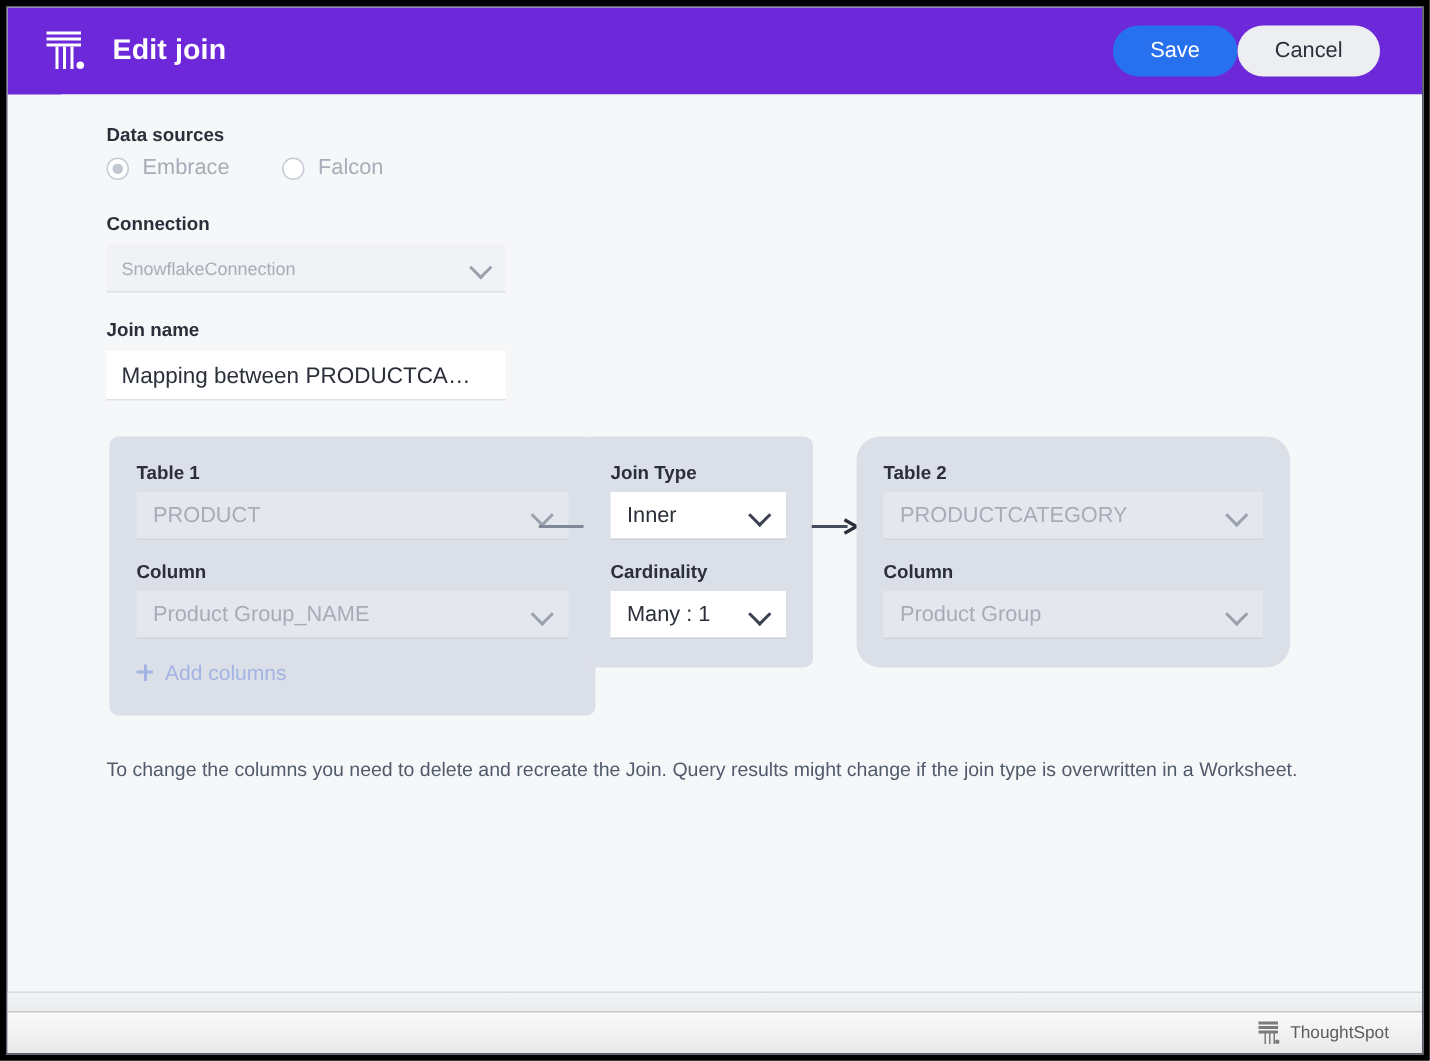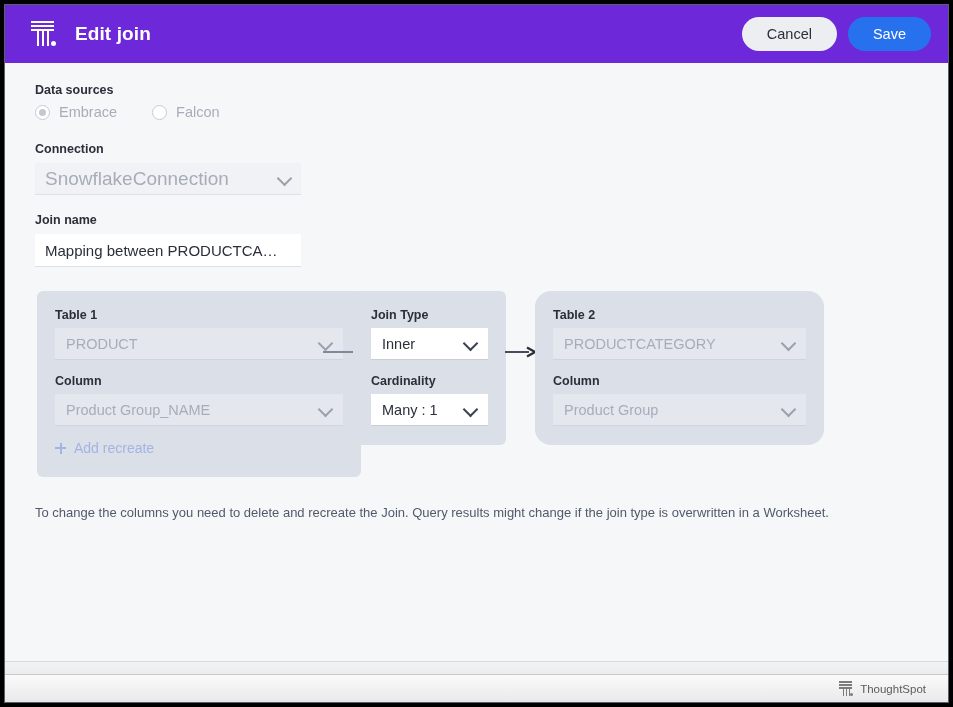--- a/index.html
+++ b/index.html
@@ -96,20 +96,21 @@
     color: #ffffff;
   }
 
   
   .content {
     padding: 20px 30px 0 30px;
     box-sizing: border-box;
     height: 613px;
     position: relative;
     background: #f6f7f9;
+    margin-left: 36px;
   }
   .field-label {
     font-size: 12.5px;
     color: #2b2f3a;
     font-weight: bold;
     margin-bottom: 7px;
   }
   .section-gap { height: 18px; }
 
   .radio-row {
@@ -148,21 +149,21 @@
   }
 
   .sel {
     position: relative;
     width: 266px;
     height: 32px;
     box-sizing: border-box;
     display: flex;
     align-items: center;
     padding: 0 30px 0 10px;
-    font-size: 19px;
+    font-size: 12px;
   }
   .sel.disabled {
     background: #f1f2f5;
     border-bottom: 1px solid #dde0e6;
     color: #a7adb8;
   }
   .sel .chev {
     position: absolute;
     right: 11px;
     top: 50%;
@@ -355,22 +356,22 @@
     <div class="logo">
       <div class="bar b1"></div>
         <div class="bar b2"></div>
         <div class="bar b3"></div>
       <div class="col c1"></div>
         <div class="col c2"></div>
         <div class="col c3"></div>
       <div class="dot"></div>
     </div>
     <div class="header-title">Edit join</div>
+    <button class="hdr-btn btn-save">Save</button>
     <button class="hdr-btn btn-cancel">Cancel</button>
-    <button class="hdr-btn btn-save">Save</button>
   </div>
 
   <div class="content">
 
     <div class="field-label">Data sources</div>
 
     <div class="radio-row">
       <div class="radio-item">
         <span class="radio-ring checked"></span>
         <span class="radio-label">Embrace</span>
@@ -402,21 +403,21 @@
           <span class="chev"></span>
         </div>
         <div class="spacer"></div>
         <div class="field-label">Column</div>
         <div class="sel-panel">
           <span>Product Group_NAME</span>
           <span class="chev"></span>
         </div>
         <div class="add-columns">
           <span class="plus-icon"></span>
-          <span>Add recreate</span>
+          <span>Add columns</span>
         </div>
       </div>
 
       <div class="connector conn-left">
         <svg width="31" height="12" viewBox="0 0 31 12">
           <line x1="0" y1="6" x2="31" y2="6" stroke="#818899" stroke-width="2"></line>
         </svg>
       </div>
 
       <div class="panel panel-jt">

